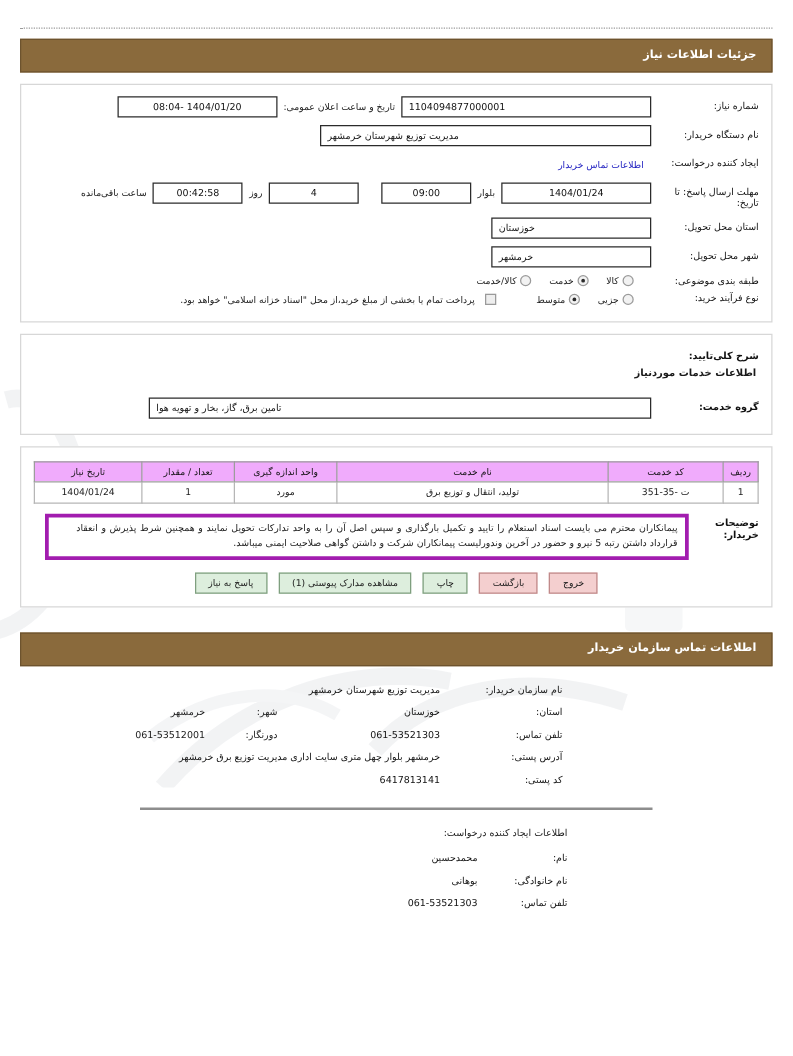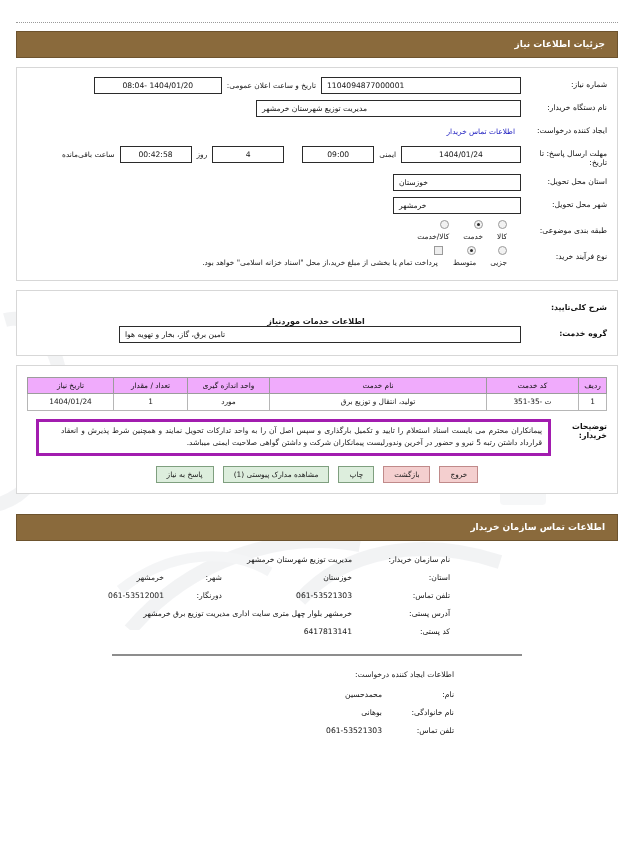--- a/index.html
+++ b/index.html
@@ -116,21 +116,21 @@
   .w-remain    { width: 72px; }
   .w-prov      { width: 128px; }
   .w-city      { width: 128px; }
   .w-desc      { width: 435px; height: auto; white-space: normal;
                  line-height: 1.55; text-align: justify; padding: 3px 6px;
                  min-height: 32px; }
   .w-group     { width: 402px; }
 
   
   .radio-row { display: flex; align-items: center; margin-bottom: 5px; }
-  .radio-group { display: flex; align-items: flex-start; gap: 3px; margin-right: 14px; flex-direction: column; }
+  .radio-group { display: flex; align-items: flex-start; gap: 3px; margin-right: 14px; }
   .radio {
     width: 9px; height: 9px; border-radius: 50%;
     border: 1px solid #9a9a9a; background: #f2f2f2;
     display: inline-block; position: relative;
     flex: 0 0 9px;
   }
   .radio.on::after {
     content: ""; position: absolute;
     left: 2px; top: 2px; width: 3px; height: 3px;
     border-radius: 50%; background: #2a2a2a;
@@ -139,21 +139,21 @@
   .chk {
     width: 9px; height: 9px; border: 1px solid #9a9a9a;
     background: #eeeeee; display: inline-block; flex: 0 0 9px;
   }
   .note-inline { font-size: 7.4px; margin-right: 5px; white-space: nowrap; }
 
   
   .lbl.bold { font-weight: bold; font-size: 7.8px; }
   .subhead {
     font-weight: bold; font-size: 8px;
-    margin: 4px 0 0 0; text-align: center;
+    margin: 4px 0 15px 0; text-align: right;
     padding-right: 2px;
   }
 
   
   table.items {
     width: 100%;
     border-collapse: collapse;
     margin-top: 2px;
     font-size: 7.4px;
   }
@@ -268,21 +268,21 @@
     </div>
 
     <div class="row">
       <div class="lbl">ایجاد کننده درخواست:</div>
       <div class="blue-link">اطلاعات تماس خریدار</div>
     </div>
 
     <div class="row">
       <div class="lbl">مهلت ارسال پاسخ: تا تاریخ:</div>
       <div class="fld w-date center">1404/01/24</div>
-      <div class="mini-lbl">ایمنی</div>
+      <div class="mini-lbl">بلوار</div>
       <div class="fld w-hour center">09:00</div>
       <div class="fld w-days center" style="margin-right:18px;">4</div>
       <div class="mini-lbl">روز</div>
       <div class="fld w-remain center">00:42:58</div>
       <div class="mini-lbl">ساعت باقی‌مانده</div>
     </div>
 
     <div class="row">
       <div class="lbl">استان محل تحویل:</div>
       <div class="fld w-prov">خوزستان</div>
@@ -312,21 +312,21 @@
     <div class="radio-row">
       <div class="lbl" style="padding-top:0;">نوع فرآیند خرید:</div>
       <div class="radio-group">
         <span class="radio"></span>
         <span class="radio-lbl">جزیی</span>
       </div>
       <div class="radio-group">
         <span class="radio on"></span>
         <span class="radio-lbl">متوسط</span>
       </div>
-      <div class="radio-group" style="margin-right:10px;">
+      <div class="radio-group" style="margin-right:32px;">
         <span class="chk"></span>
         <span class="note-inline">پرداخت تمام یا بخشی از مبلغ خرید،از محل "اسناد خزانه اسلامی" خواهد بود.</span>
       </div>
     </div>
 
   </div>
 
   <div class="card">
     <div class="row" style="margin-bottom:2px;">
       <div class="lbl bold">شرح کلی‌تایید:</div>

